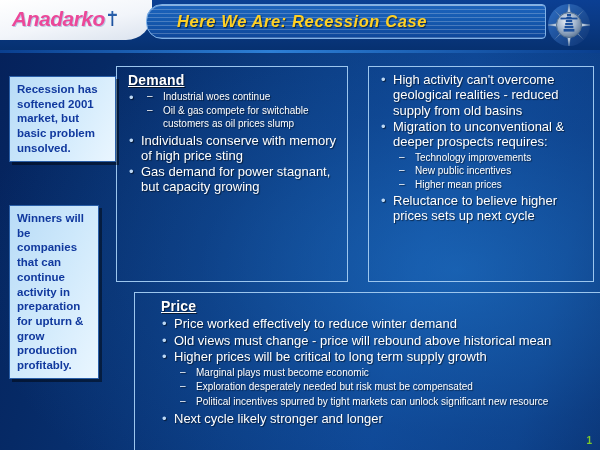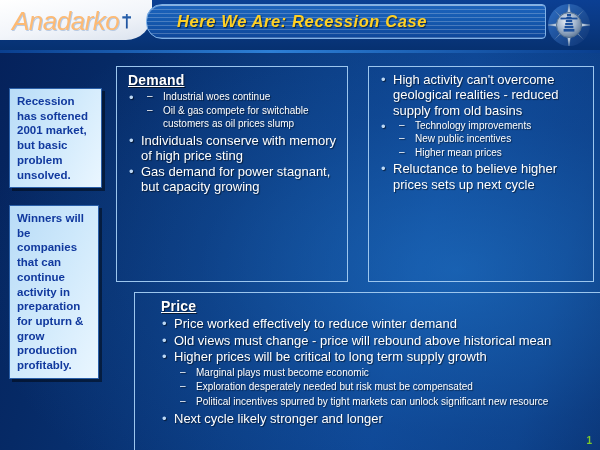--- a/index.html
+++ b/index.html
@@ -53,25 +53,25 @@
     background: linear-gradient(170deg, #ffffff 0%, #f2f5fa 55%, #dbe3ee 100%);
     border-bottom-right-radius: 26px;
   }
   .logo {
     position: absolute;
     left: 12px; top: 8px;
     display: flex; align-items: center; gap: 2px;
   }
   .logo-word {
     font-family: "Liberation Sans", sans-serif;
-    font-weight: normal;
+    font-weight: bold;
     font-style: italic;
-    font-size: 26px;
+    font-size: 21px;
     letter-spacing: -0.5px;
-    color: #fdba74;
+    color: #ec4899;
     text-shadow: 1px 1px 0 #b9cbe4;
     line-height: 1;
   }
   .logo-mark {
     width: 9px; height: 15px;
     margin-left: 1px;
     background:
       linear-gradient(180deg, #2b63ad 0%, #1b4f9c 100%);
     clip-path: polygon(40% 0%, 60% 0%, 60% 18%, 100% 18%, 100% 34%, 60% 34%, 60% 100%, 40% 100%, 40% 34%, 0% 34%, 0% 18%, 40% 18%);
   }
@@ -116,21 +116,21 @@
     background: linear-gradient(115deg, #b9dcf7 0%, #cde8fb 45%, #eaf6ff 100%);
     border: 1px solid #2a5fa8;
     box-shadow: 3px 3px 0 rgba(0,0,0,0.45);
     color: #11399e;
     font-size: 11.5px;
     font-weight: bold;
     line-height: 1.28;
     padding: 5px 6px 5px 7px;
     box-sizing: border-box;
   }
-  #callout-1 { left: 9px; top: 88px;  width: 93px; }
+  #callout-1 { left: 9px; top: 76px;  width: 107px; }
   #callout-2 { left: 9px; top: 205px; width: 90px; }
 
   
   .panel {
     position: absolute;
     z-index: 3;
     border: 1px solid #9cc6ee;
     box-sizing: border-box;
     padding: 5px 7px 6px 9px;
     color: #ffffff;
@@ -288,20 +288,21 @@
   </div>
 
   <div class="panel" id="panel-supply">
     <ul class="lvl1">
       <li>
         <span class="b1">•</span>
         <span>High activity can't overcome geological realities - reduced supply from old basins</span>
       </li>
       <li>
         <span class="b1">•</span>
+        <span>Migration to unconventional &amp; deeper prospects requires:</span>
         <ul class="lvl2">
           <li>
             <span class="b2">–</span>
             <span>Technology improvements</span>
           </li>
           <li>
             <span class="b2">–</span>
             <span>New public incentives</span>
           </li>
           <li>

